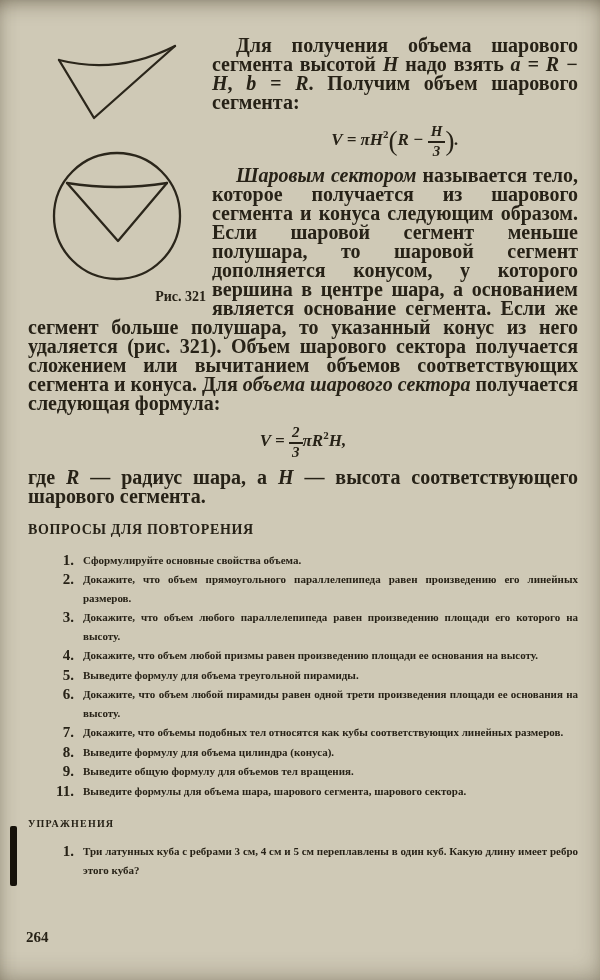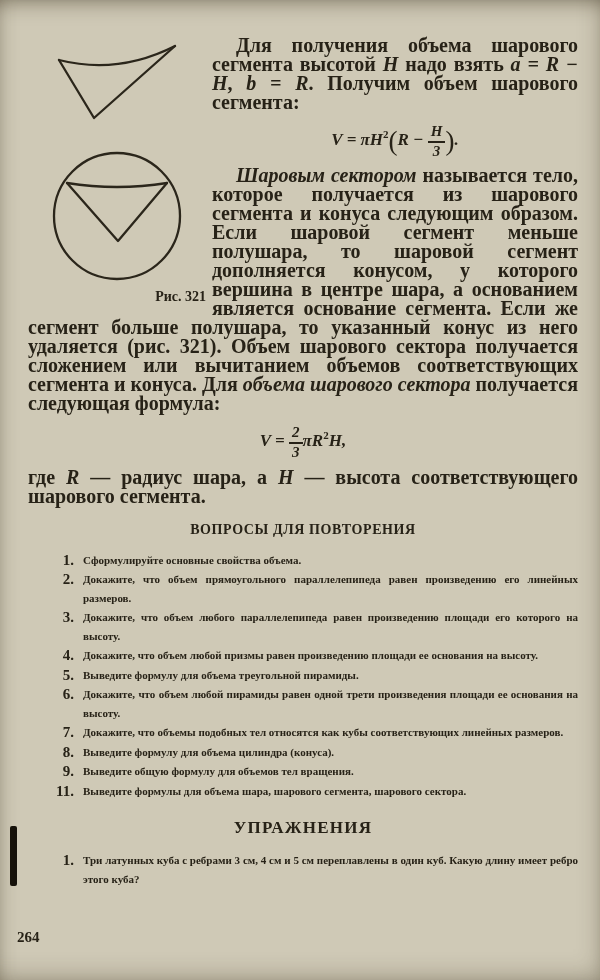--- a/index.html
+++ b/index.html
@@ -36,29 +36,29 @@
   }
   .formula sup{font-size:11px;font-style:normal;}
   .frac{
     display:inline-block;text-align:center;vertical-align:-11px;
     line-height:1.05;font-size:15px;
   }
   .frac .num{display:block;border-bottom:2px solid currentColor;padding:0 3px 1px;}
   .frac .den{display:block;padding-top:1px;}
   .bigp{font-style:normal;font-size:27px;font-weight:400;vertical-align:-5px;}
   .section-title{
-    clear:both;text-align:center;font-size:14px;letter-spacing:.6px;
+    clear:both;font-size:14px;letter-spacing:.6px;
     margin:16px 0 13px 0;font-weight:700;
   }
-  .section-title.small{font-size:17px;letter-spacing:1.2px;margin-top:18px;}
+  .section-title.small{font-size:10px;letter-spacing:1.2px;margin-top:18px;}
   .qlist{margin:0 0 0 14px;}
   .qitem{display:flex;margin-bottom:1px;}
   .qnum{flex:none;width:32px;text-align:right;padding-right:9px;font-size:15px;line-height:18.5px;}
   .qtext{flex:1;text-align:justify;font-size:11px;line-height:18.5px;}
-  .page-number{position:absolute;left:17px;bottom:34px;font-size:15px;}
+  .page-number{position:absolute;left:26px;bottom:34px;font-size:15px;}
   .ink-mark{position:absolute;left:10px;top:826px;width:7px;height:60px;background:#16120b;border-radius:2px;}
 </style>
 </head>
 <body>
 
 <div class="page">
   <div class="content">
 
     <div class="figure-block">
       <svg viewBox="0 0 130 85" width="130" height="85" fill="none" stroke="#2b261b" stroke-width="2.3" stroke-linejoin="round" stroke-linecap="round">

